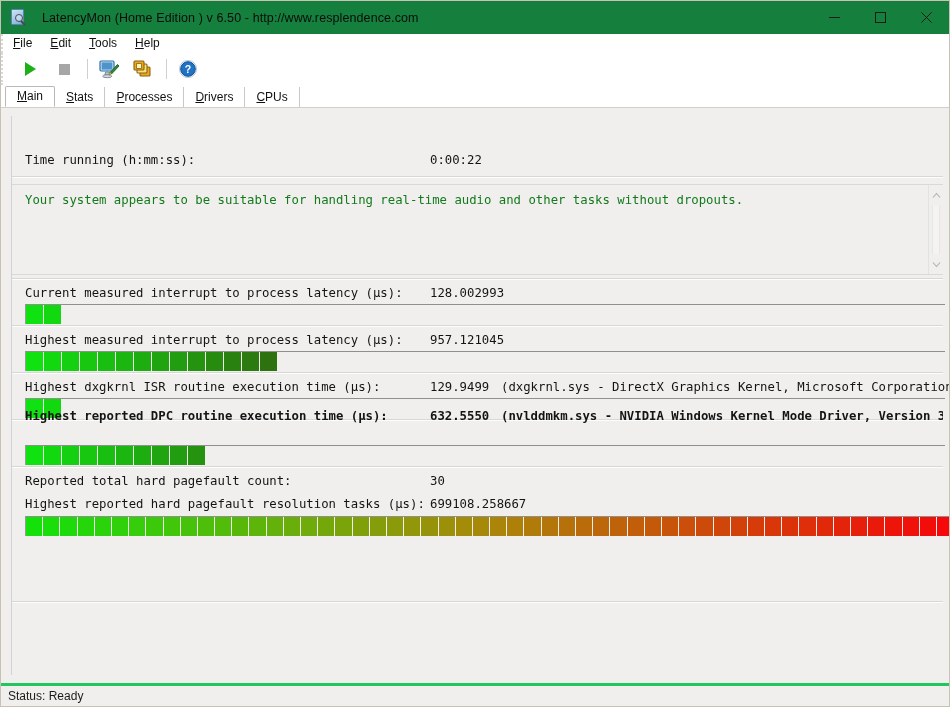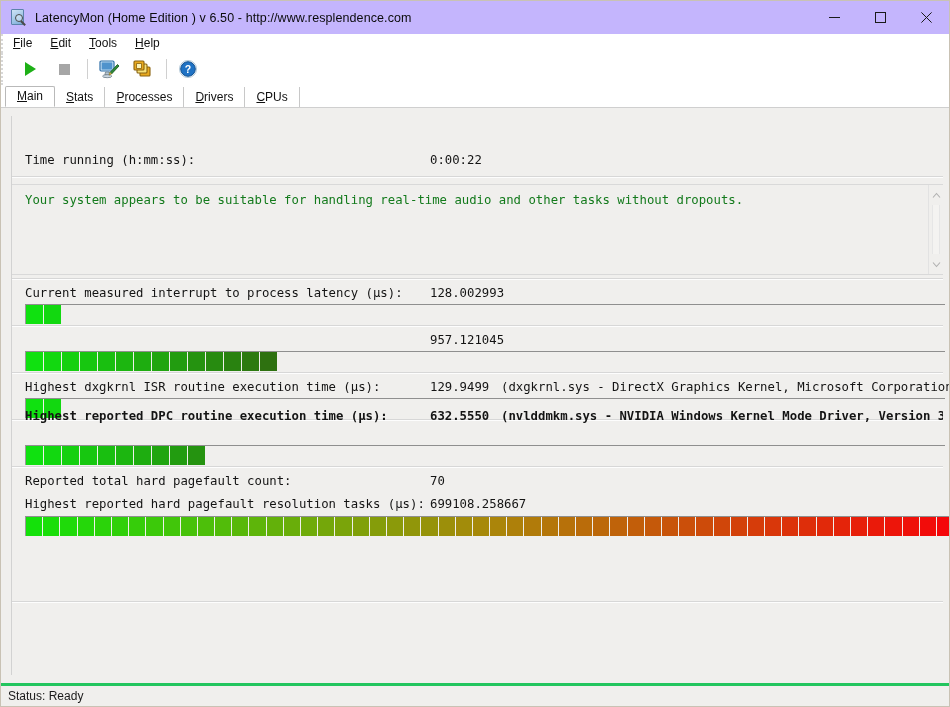--- a/index.html
+++ b/index.html
@@ -12,22 +12,22 @@
   .window{
     position:relative;width:950px;height:707px;
     box-sizing:border-box;
     border:1px solid #c9c2b4;
     background:#f0efed;
     display:flex;flex-direction:column;
   }
 
   
   .titlebar{
-    height:33px;flex:0 0 33px;background:#c4b5fd;
-    display:flex;align-items:center;position:relative;
+    height:33px;flex:0 0 33px;background:#15803d;
+    display:flex;align-items:center;position:relative;gap:7px;
   }
   .app-icon{
     width:17px;height:17px;margin-left:9px;margin-right:8px;
     position:relative;flex:0 0 17px;
   }
   .app-icon .page{
     position:absolute;left:1px;top:0;width:13px;height:16px;
     background:linear-gradient(150deg,#cfe4f5 0%,#9dc4e6 60%,#79a8d4 100%);
     border:1px solid #5b83ab;box-sizing:border-box;border-radius:1px;
   }
@@ -293,20 +293,21 @@
         <div class="mono lbl">Current measured interrupt to process latency (µs):</div>
         <div class="mono val" style="left:418px;">128.002993</div>
       </div>
       <div class="meter" id="meter0" style="top:188px;width:920px;">
           <div class="seg" style="width: 18px; background: rgb(16, 225, 16);"></div>
           <div class="seg" style="width: 18px; background: rgb(18, 216, 16);"></div>
         </div>
 
       <div class="hr" style="top:209px;"></div>
       <div class="row" style="position:absolute;left:0;right:0;top:213px;">
+        <div class="mono lbl">Highest measured interrupt to process latency (µs):</div>
         <div class="mono val" style="left:418px;">957.121045</div>
       </div>
       <div class="meter" id="meter1" style="top:235px;width:920px;">
           <div class="seg" style="width: 18px; background: rgb(16, 225, 16);"></div>
           <div class="seg" style="width: 18px; background: rgb(18, 216, 16);"></div>
           <div class="seg" style="width: 18px; background: rgb(21, 208, 16);"></div>
           <div class="seg" style="width: 18px; background: rgb(23, 199, 16);"></div>
           <div class="seg" style="width: 18px; background: rgb(25, 191, 16);"></div>
           <div class="seg" style="width: 18px; background: rgb(28, 182, 16);"></div>
           <div class="seg" style="width: 18px; background: rgb(30, 173, 16);"></div>
@@ -345,21 +346,21 @@
           <div class="seg" style="width: 18px; background: rgb(28, 182, 16);"></div>
           <div class="seg" style="width: 18px; background: rgb(30, 173, 16);"></div>
           <div class="seg" style="width: 18px; background: rgb(32, 165, 16);"></div>
           <div class="seg" style="width: 18px; background: rgb(34, 156, 16);"></div>
           <div class="seg" style="width: 18px; background: rgb(37, 147, 16);"></div>
         </div>
 
       <div class="hr" style="top:350px;"></div>
       <div class="row" style="position:absolute;left:0;right:0;top:354px;">
         <div class="mono lbl">Reported total hard pagefault count:</div>
-        <div class="mono val" style="left:418px;">70</div>
+        <div class="mono val" style="left:418px;">30</div>
       </div>
       <div class="row" style="position:absolute;left:0;right:0;top:377px;">
         <div class="mono lbl">Highest reported hard pagefault resolution tasks (µs):</div>
         <div class="mono val" style="left:418px;">699108.258667</div>
       </div>
       <div class="meter full" id="meter4" style="top:400px;width:926px;">
           <div class="seg" style="width: 17.2px; background: rgb(20, 225, 10);"></div>
           <div class="seg" style="width: 17.2px; background: rgb(26, 222, 10);"></div>
           <div class="seg" style="width: 17.2px; background: rgb(31, 218, 10);"></div>
           <div class="seg" style="width: 17.2px; background: rgb(37, 215, 10);"></div>

